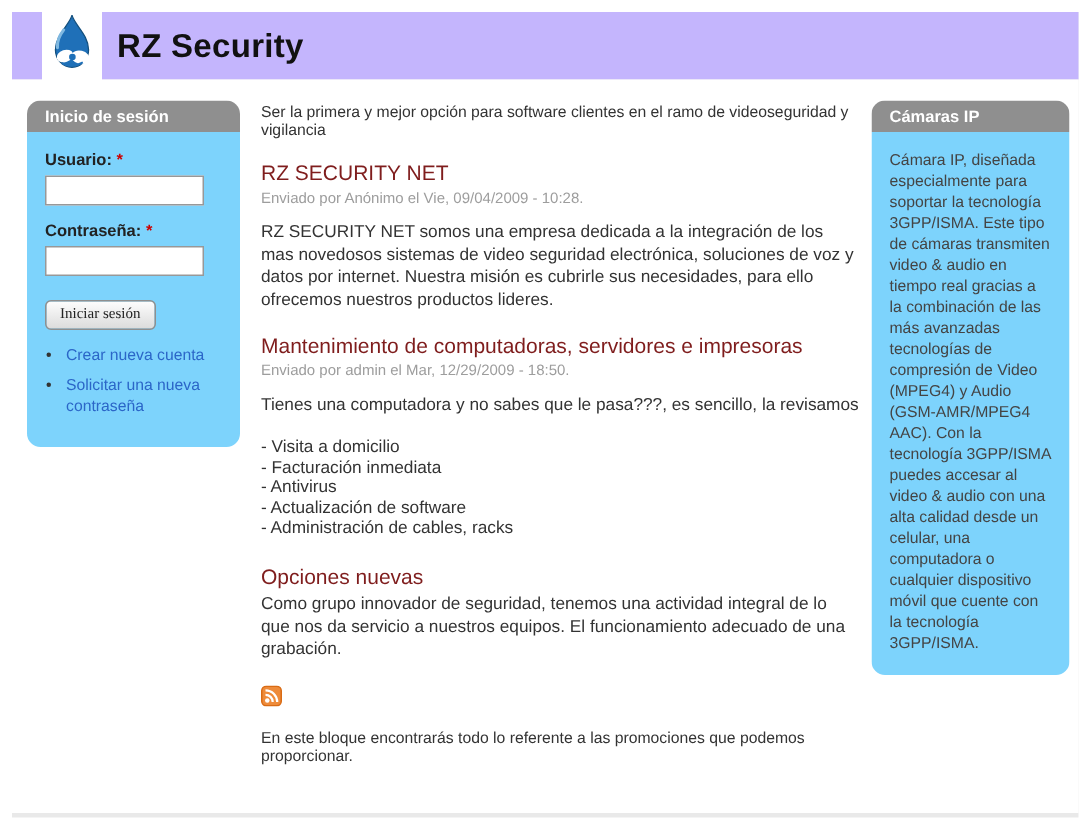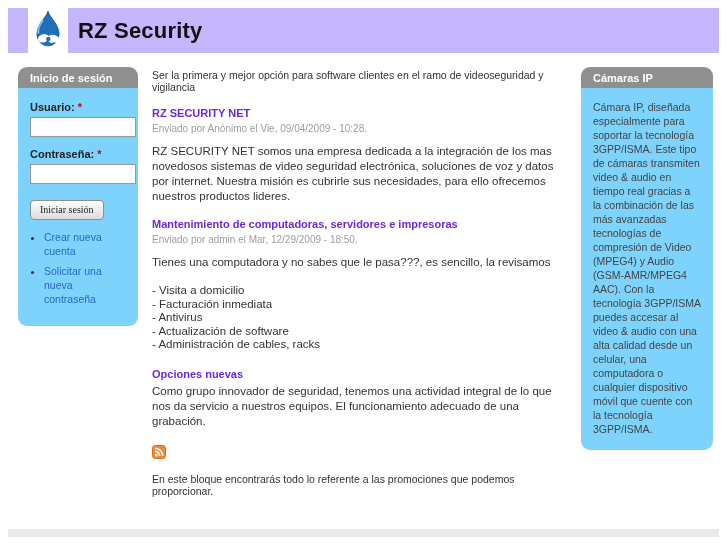--- a/index.html
+++ b/index.html
@@ -39,21 +39,21 @@
     letter-spacing: 0.2px;
   }
   
   .content-row {
     display: flex;
     align-items: flex-start;
     background: #ffffff;
     padding: 14px 6px 16px 10px;
     min-height: 409px;
   }
-  .sidebar-left { width: 120px; flex: none; }
+  .sidebar-left { width: 142px; flex: none; }
   .main-col { flex: 1; margin: 0 8px 0 14px; min-width: 0; }
   .sidebar-right { width: 132px; flex: none; }
 
   
   .block { border-radius: 9px; overflow: hidden; }
   .block-header {
     background: #8f8f8f;
     color: #ffffff;
     font-size: 11px;
     font-weight: bold;
@@ -88,23 +88,23 @@
     background: linear-gradient(#fdfdfd, #dcdcdc);
     cursor: pointer;
   }
   .login-links { margin: 10px 0 2px 14px; }
   .login-links li { font-size: 10.5px; color: #333; margin-bottom: 6px; }
   .login-links a { color: #2b66c8; text-decoration: none; cursor: pointer; }
 
   
   .mission { font-size: 10.5px; color: #333; margin: 2px 0 12px; }
   .post-title {
-    color: #6d28d9;
-    font-size: 11px;
-    font-weight: bold;
+    color: #7f1d1d;
+    font-size: 14px;
+    font-weight: normal;
     margin: 14px 0 4px;
     cursor: pointer;
   }
   .post-meta { font-size: 10px; color: #9d9d9d; margin-bottom: 10px; }
   .post-body { font-size: 11.5px; line-height: 15px; color: #333; margin-bottom: 10px; }
   .plain-list { list-style: none; margin: 14px 0 16px; }
   .plain-list li { font-size: 11.5px; line-height: 13.5px; color: #333; }
   .rss-row { margin: 16px 0 10px; }
   .rss-icon { display: inline-block; cursor: pointer; }
   .promo-note { font-size: 10.5px; color: #333; margin-bottom: 16px; }

